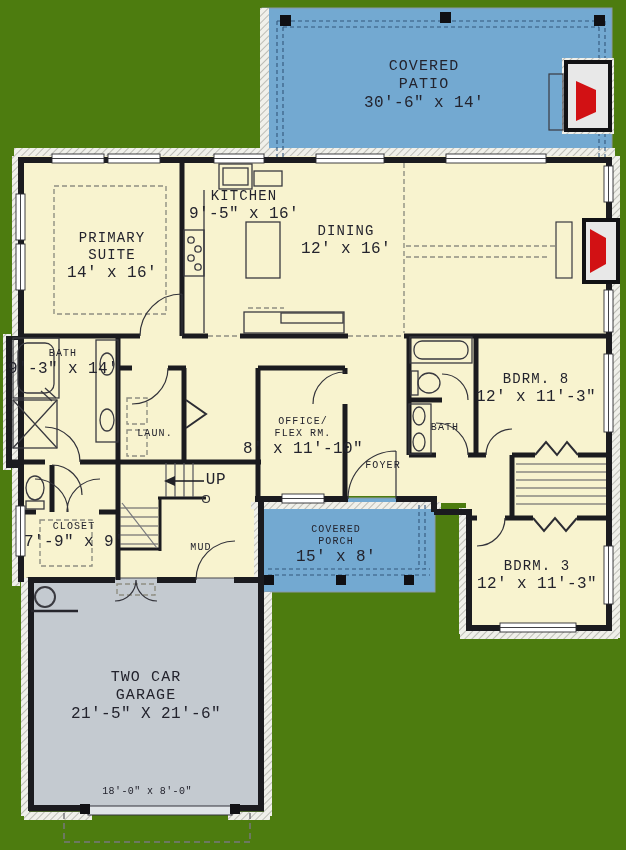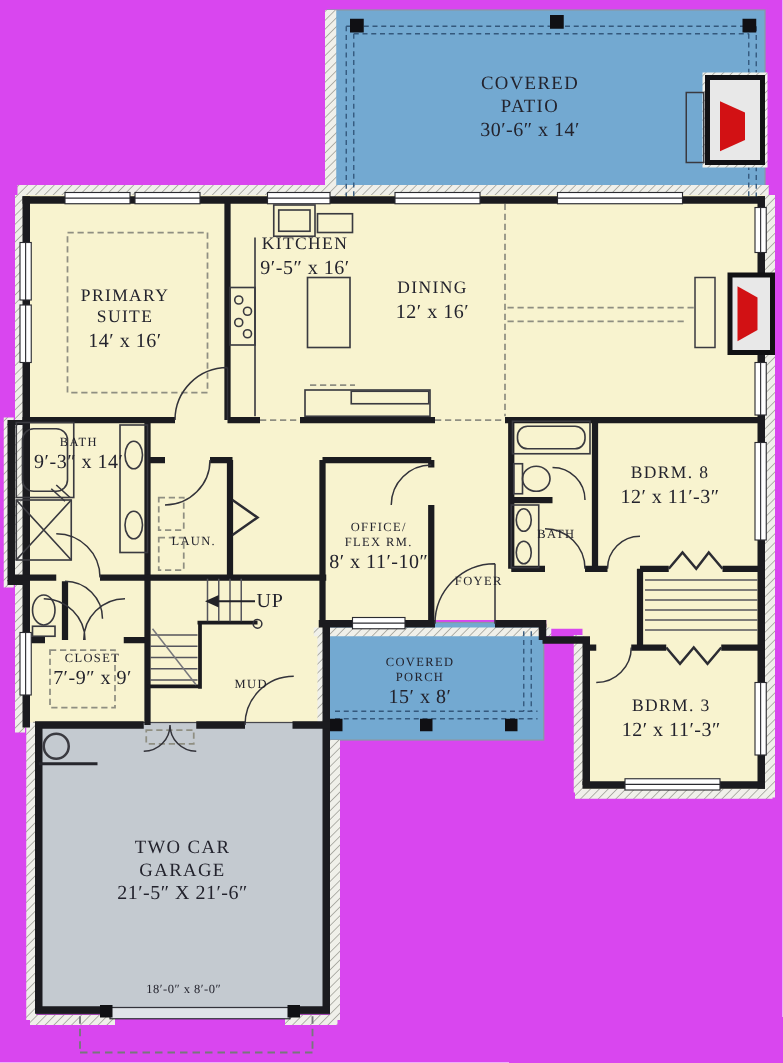--- a/index.html
+++ b/index.html
@@ -1,17 +1,17 @@
 <!DOCTYPE html>
 <html style="--room-fill: #f8f3cf; --outdoor-blue: #73a9d1; --garage-gray: #c4cad0; --wall: #1b1b1f; --fireplace-red: #d21114;"><head>
 <meta charset="utf-8">
 <style>
   html,body{margin:0;padding:0;background:#ffffff}
-  .stage{position:relative;width:626px;height:850px;background:#d946ef;overflow:hidden;
-         font-family:Liberation Serif, serif;}
+  .stage{position:relative;width:626px;height:850px;background:#4d7c0f;overflow:hidden;
+         font-family:Liberation Mono, monospace;}
   .plan-svg{position:absolute;left:0;top:0;width:626px;height:850px}
   .room{fill:var(--room-fill,#f8f3cf)}
   .outdoor{fill:var(--outdoor-blue,#73a9d1)}
   .garagefill{fill:var(--garage-gray,#c4cad0)}
   .fire{fill:var(--fireplace-red,#d21114)}
   .lbl{position:absolute;transform:translate(-50%,-50%);text-align:center;
        color:#23232d;letter-spacing:1.1px;line-height:1.2;white-space:nowrap}
   .lbl .name{font-size:14px;display:block}
   .lbl .dims{font-size:16px;letter-spacing:.4px;display:block}
   .lbl.big .name{font-size:15px}
@@ -304,21 +304,21 @@
   <span class="dims">30′-6″ x 14′</span>
 </div>
 <div class="lbl" style="left:244px;top:206px">
   <span class="name">KITCHEN</span>
   <span class="dims">9′-5″ x 16′</span>
 </div>
 <div class="lbl" style="left:346px;top:241px">
   <span class="name">DINING</span>
   <span class="dims">12′ x 16′</span>
 </div>
-<div class="lbl" style="left:100px;top:256px">
+<div class="lbl" style="left:112px;top:256px">
   <span class="name">PRIMARY</span>
   <span class="name">SUITE</span>
   <span class="dims">14′ x 16′</span>
 </div>
 <div class="lbl mid" style="left:63px;top:364px">
   <span class="name">BATH</span>
   <span class="dims">9′-3″ x 14′</span>
 </div>
 <div class="lbl mid" style="left:155px;top:434px">
   <span class="name">LAUN.</span>

